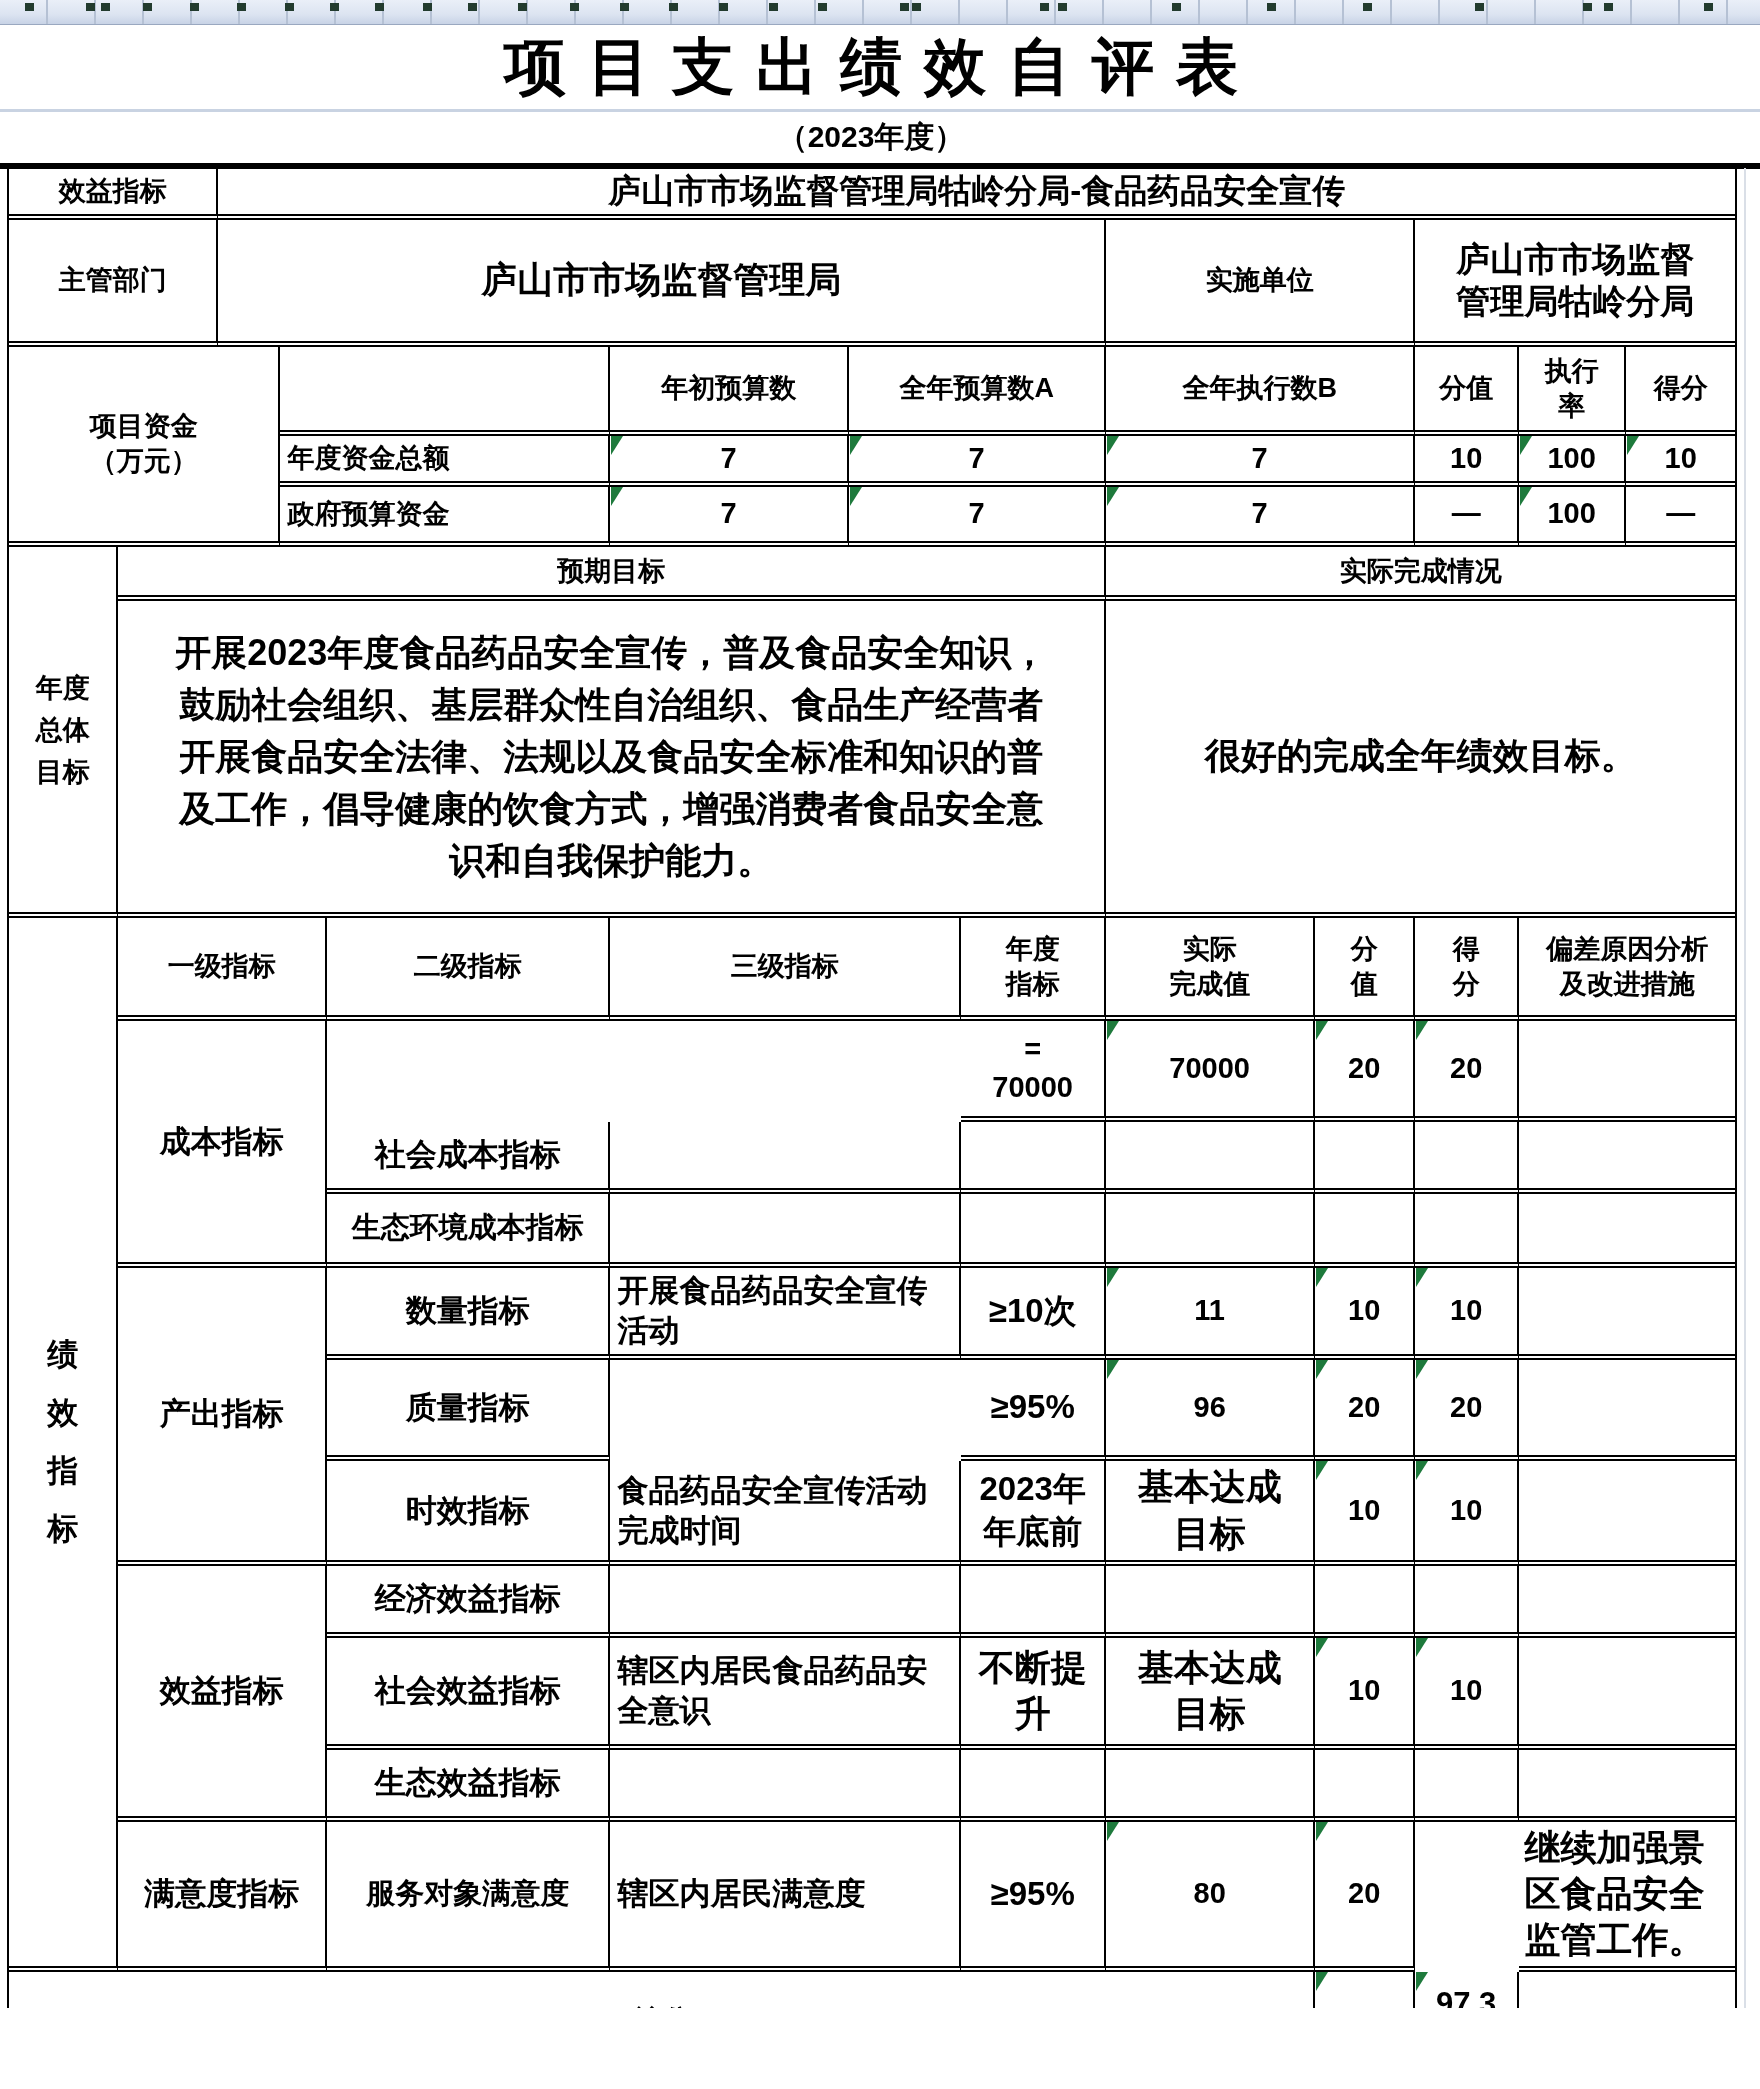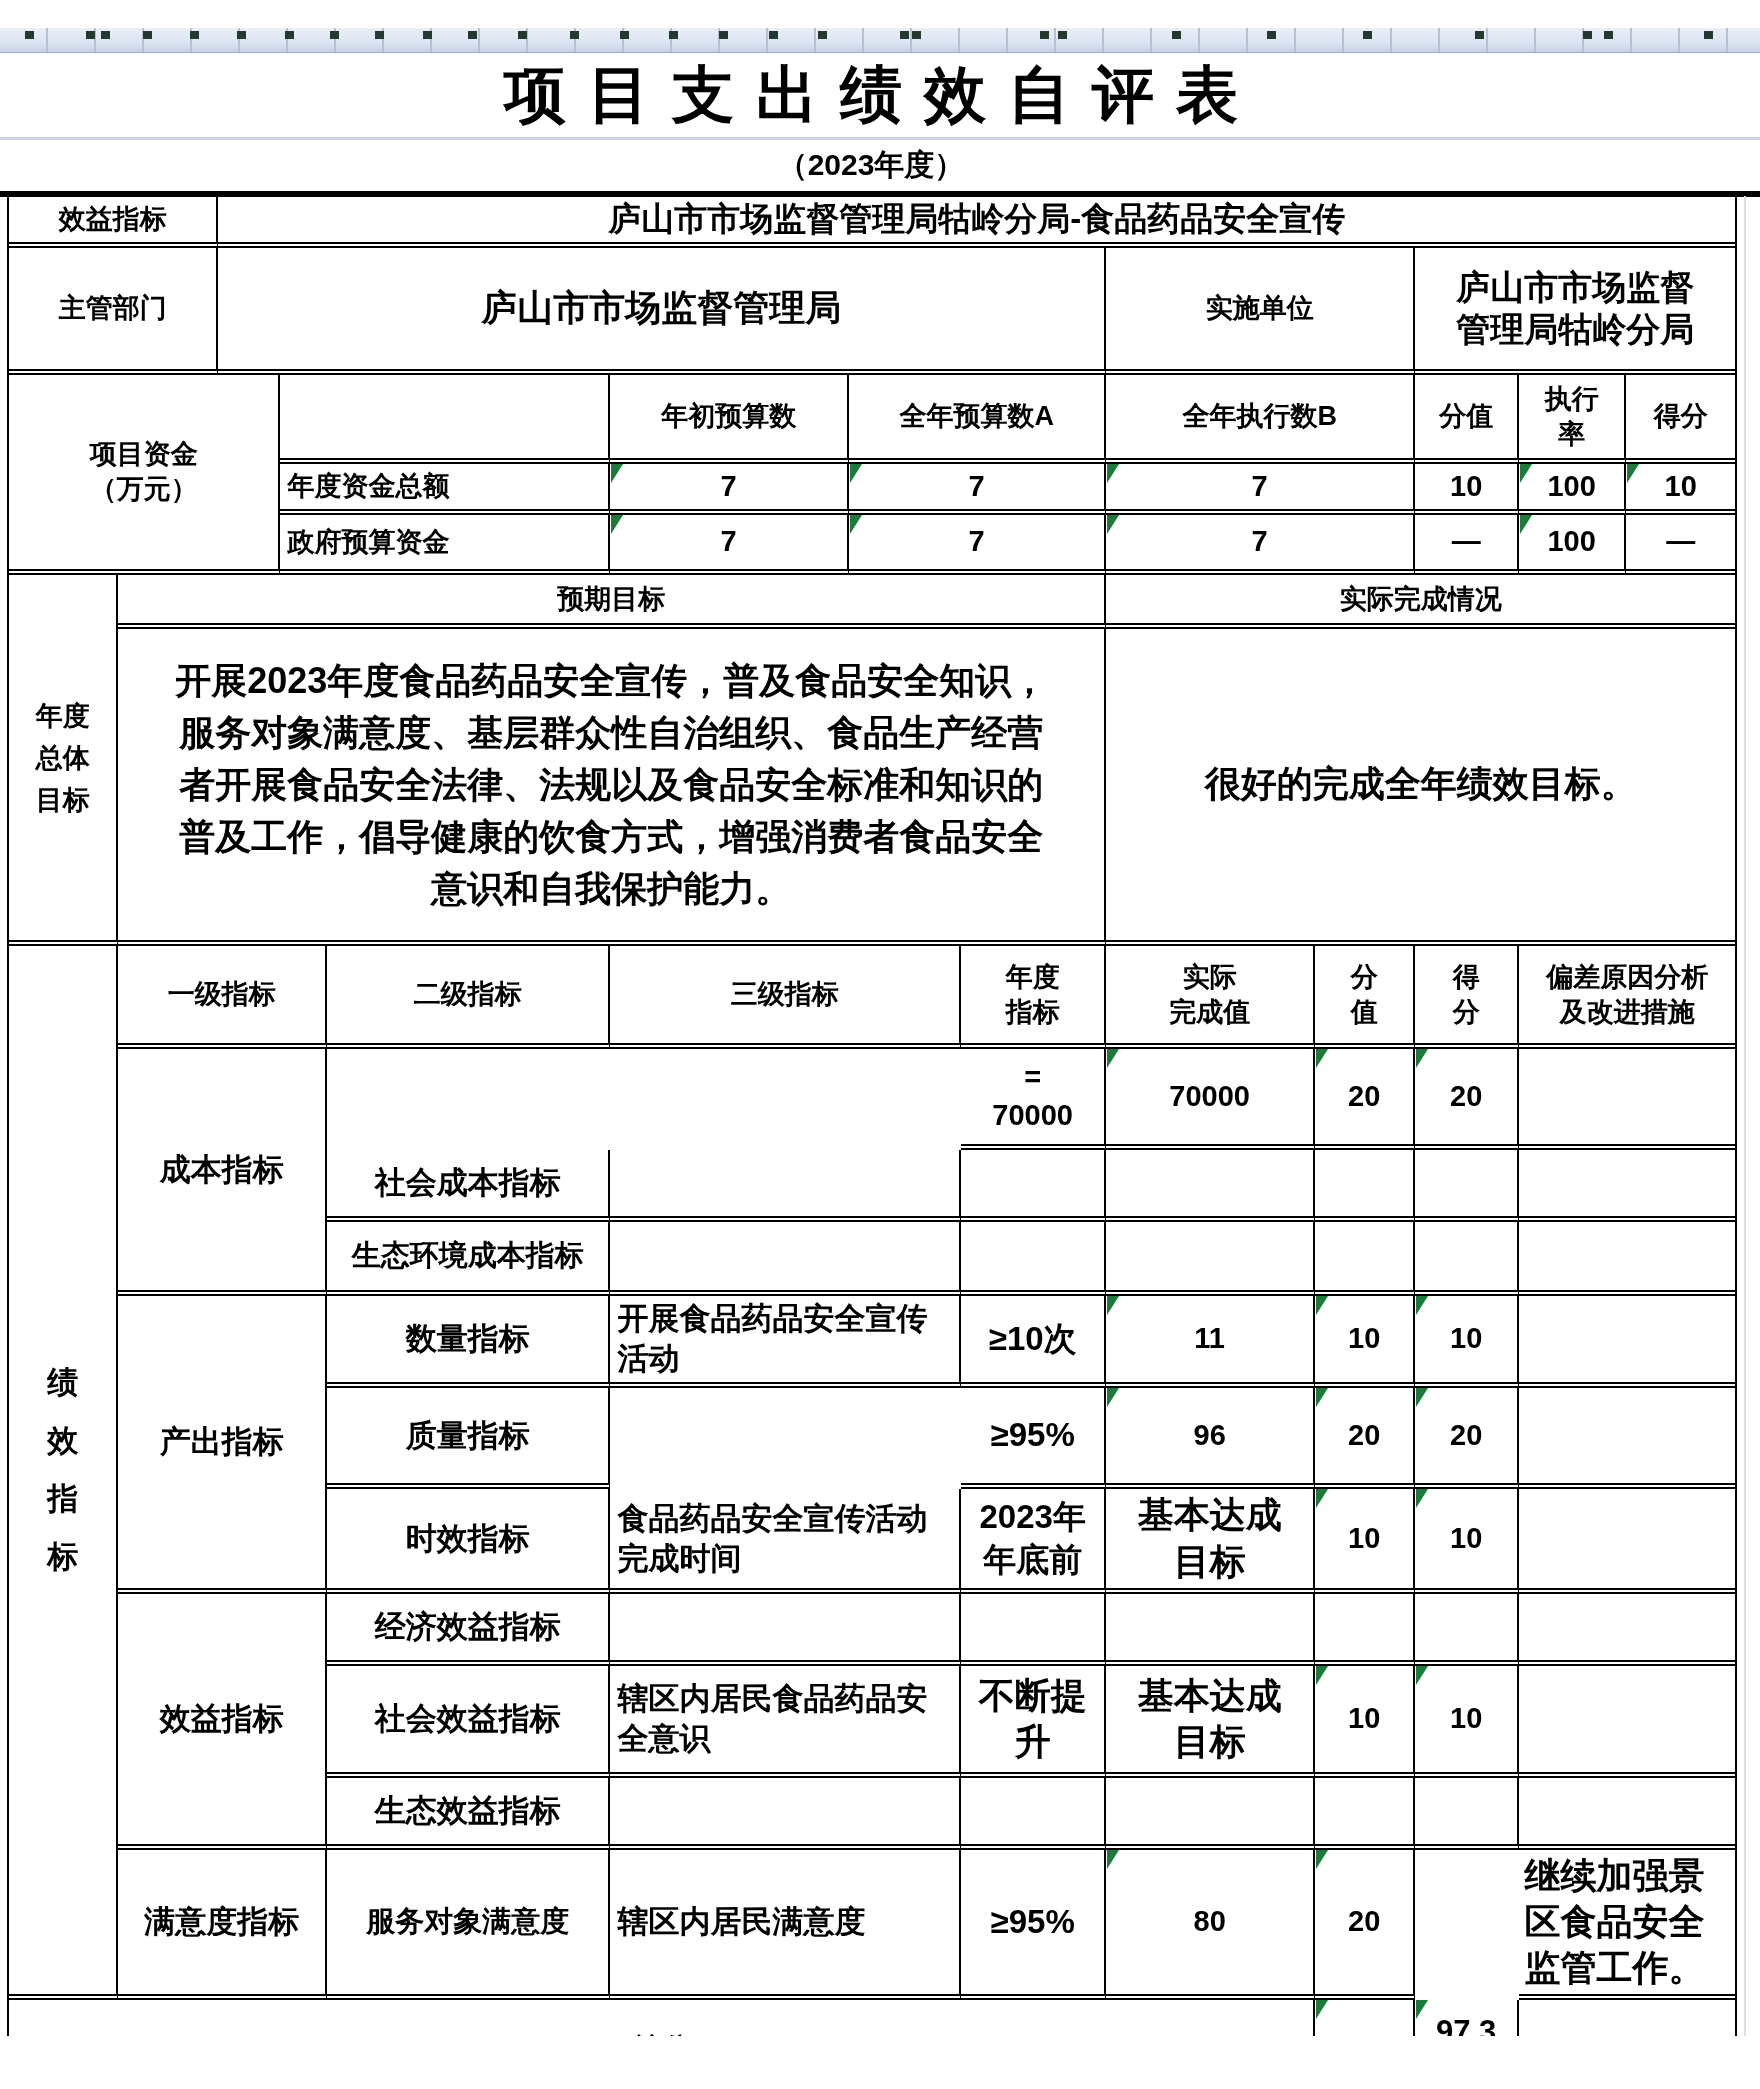--- a/index.html
+++ b/index.html
@@ -1,17 +1,17 @@
 <!DOCTYPE html>
 <html style="font-size:14.5px"><head>
 <meta charset="utf-8">
 <style>
   html,body{margin:0;padding:0;background:#fff;}
   body{font-family:"Liberation Sans","DejaVu Sans",sans-serif;color:#000;}
-  #stage{position:relative;width:1760px;height:2008px;background:#fff;overflow:hidden;margin-top:28px;}
+  #stage{position:relative;width:1760px;height:2008px;background:#fff;overflow:hidden;}
 
   
   .colstrip{position:absolute;left:0;top:0;width:1760px;height:23.5px;
     background:
       repeating-linear-gradient(90deg, rgba(0,0,0,0) 0 46px, #b5c1d4 46px 48px),
       linear-gradient(180deg,#eaeff8 0%,#dce4f1 60%,#c8d3e6 100%);
     border-bottom:1.8px solid #9aa8c0;}
   .stripmarks{position:absolute;left:25px;top:2.7px;width:9px;height:8.1px;background:#223b2e;
     box-shadow:61px 0 #223b2e,76px 0 #223b2e,118px 0 #223b2e,165px 0 #223b2e,212px 0 #223b2e,
     260px 0 #223b2e,305px 0 #223b2e,350px 0 #223b2e,398px 0 #223b2e,443px 0 #223b2e,
@@ -111,21 +111,21 @@
     <div class="cell f32" style="grid-row:5;grid-column:9/11"><i class="tri"></i><span>7</span></div>
     <div class="cell f32" style="grid-row:5;grid-column:11">—</div>
     <div class="cell f32" style="grid-row:5;grid-column:12"><i class="tri"></i><span>100</span></div>
     <div class="cell f32 lc" style="grid-row:5;grid-column:13">—</div>
 
     <div class="cell f30" style="grid-row:6/8;grid-column:1;line-height:42px">年度
 总体
 目标</div>
     <div class="cell f30" style="grid-row:6;grid-column:2/9">预期目标</div>
     <div class="cell f30 lc" style="grid-row:6;grid-column:9/14">实际完成情况</div>
-    <div class="cell f40 goaltext" style="grid-row:7;grid-column:2/9"><span class="inner">开展2023年度食品药品安全宣传，普及食品安全知识，服务对象满意度、基层群众性自治组织、食品生产经营者开展食品安全法律、法规以及食品安全标准和知识的普及工作，倡导健康的饮食方式，增强消费者食品安全意识和自我保护能力。</span></div>
+    <div class="cell f40 goaltext" style="grid-row:7;grid-column:2/9"><span class="inner">开展2023年度食品药品安全宣传，普及食品安全知识，鼓励社会组织、基层群众性自治组织、食品生产经营者开展食品安全法律、法规以及食品安全标准和知识的普及工作，倡导健康的饮食方式，增强消费者食品安全意识和自我保护能力。</span></div>
     <div class="cell f40 lc" style="grid-row:7;grid-column:9/14">很好的完成全年绩效目标。</div>
 
     <div class="cell vlab" style="grid-row:8/19;grid-column:1">绩
 效
 指
 标</div>
     <div class="cell f30" style="grid-row:8;grid-column:2/5">一级指标</div>
     <div class="cell f30" style="grid-row:8;grid-column:5">二级指标</div>
     <div class="cell f30" style="grid-row:8;grid-column:6/8">三级指标</div>
     <div class="cell f30" style="grid-row:8;grid-column:8">年度

